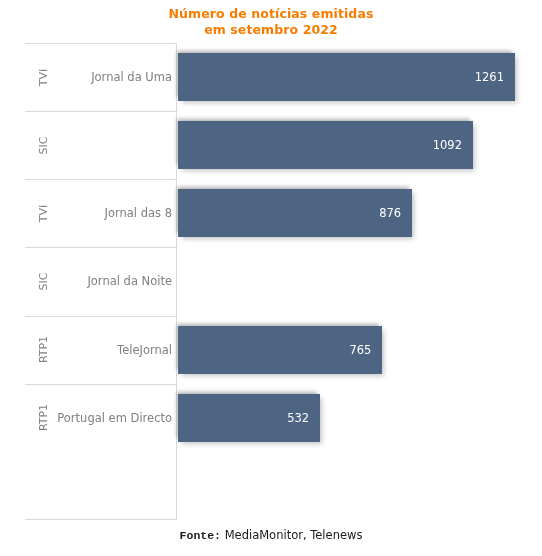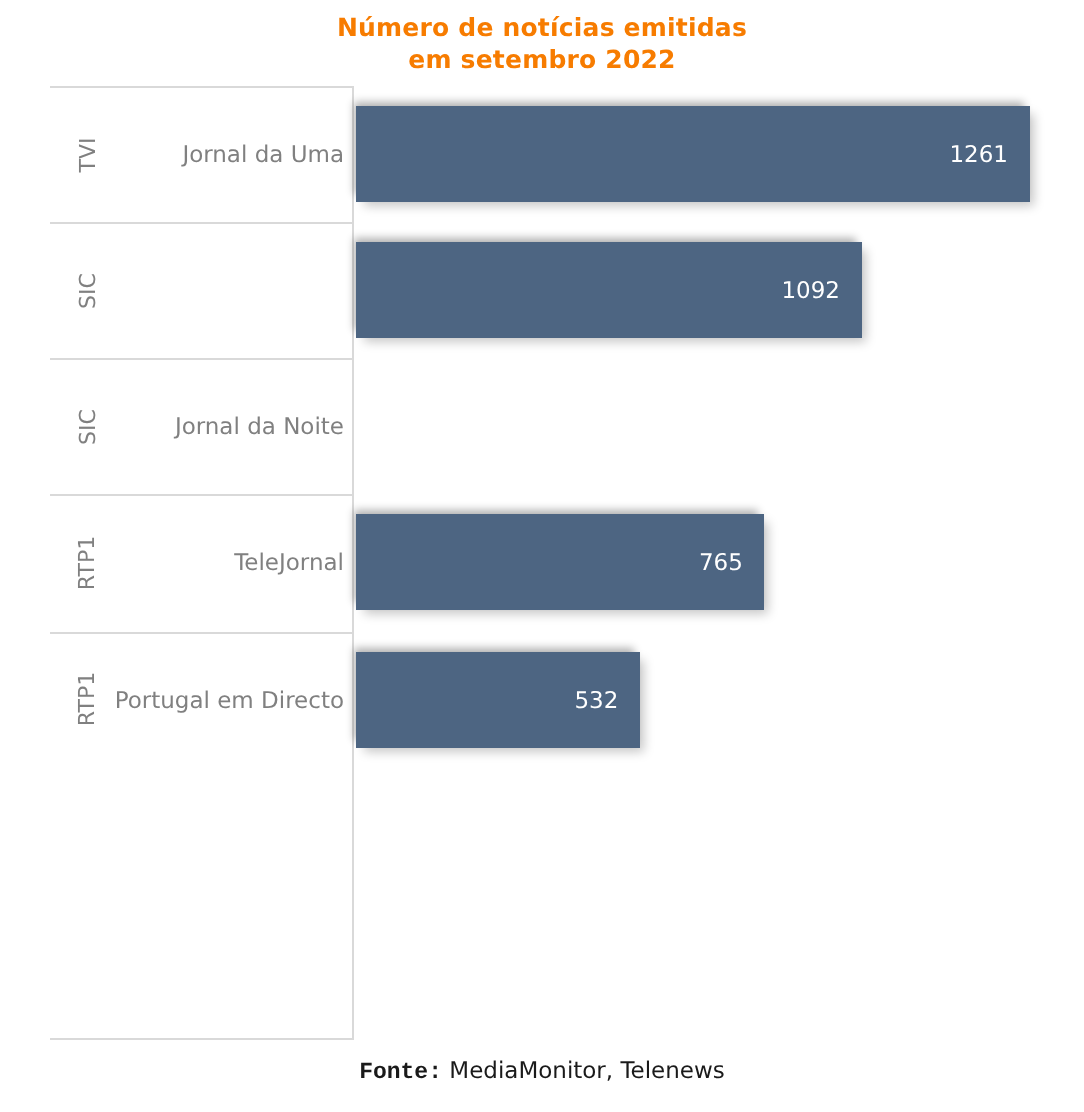--- a/index.html
+++ b/index.html
@@ -182,27 +182,39 @@
           </div>
         </div>
       </div>
 
       <div class="row">
         <div class="sep"></div>
         <div class="chan">
             <span>SIC</span>
           </div>
         <div class="bar-wrap">
-          <div class="bar" style="width: 253px; align-items: center;">
+          <div class="bar" style="width: 295px; align-items: center;">
             <span class="bar-value">1092</span>
           </div>
         </div>
       </div>
 
 
+      <div class="row">
+        <div class="sep"></div>
+        <div class="chan">
+            <span>TVI</span>
+          </div>
+        <div class="prog">Jornal das 8</div>
+        <div class="bar-wrap">
+          <div class="bar" style="width: 234.109px;">
+            <span class="bar-value">876</span>
+          </div>
+        </div>
+      </div>
 
       <div class="row">
         <div class="sep"></div>
         <div class="chan">
             <span>SIC</span>
           </div>
         <div class="prog">Jornal da Noite</div>
       </div>
 
       <div class="row">

